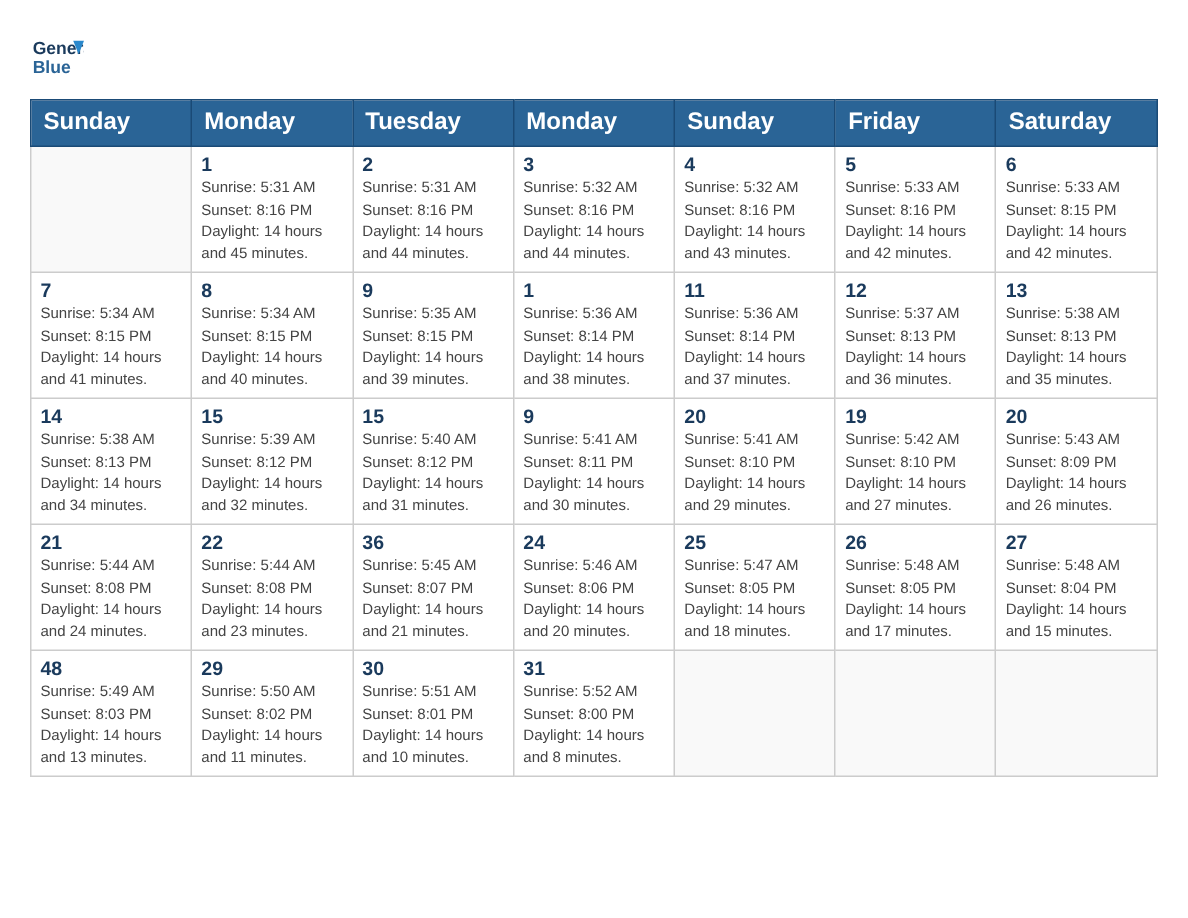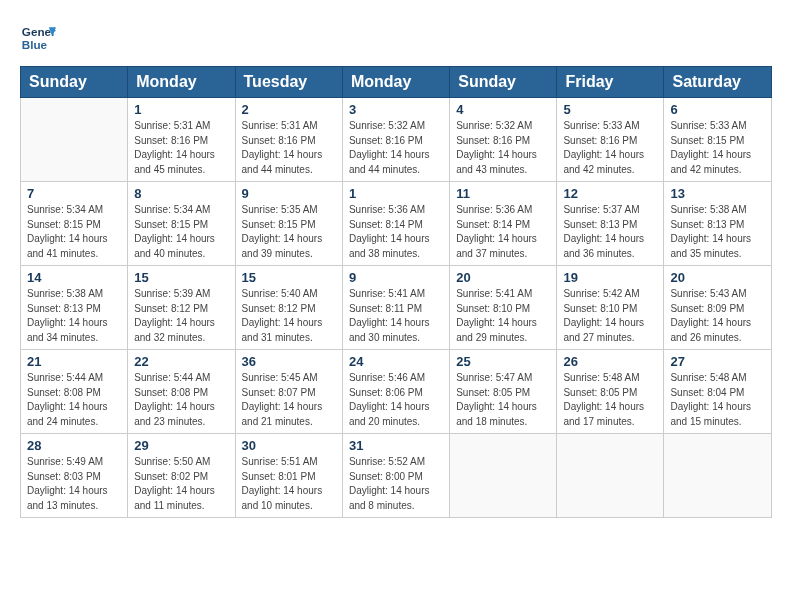--- a/index.html
+++ b/index.html
@@ -221,21 +221,21 @@
           <span class="day-num">26</span>
           <div class="day-info">Sunrise: 5:48 AM<br>Sunset: 8:05 PM<br>Daylight: 14 hours<br>and 17 minutes.</div>
         </td>
         <td>
           <span class="day-num">27</span>
           <div class="day-info">Sunrise: 5:48 AM<br>Sunset: 8:04 PM<br>Daylight: 14 hours<br>and 15 minutes.</div>
         </td>
       </tr>
       <tr>
         <td>
-          <span class="day-num">28</span>
+          <span class="day-num">48</span>
           <div class="day-info">Sunrise: 5:49 AM<br>Sunset: 8:03 PM<br>Daylight: 14 hours<br>and 13 minutes.</div>
         </td>
         <td>
           <span class="day-num">29</span>
           <div class="day-info">Sunrise: 5:50 AM<br>Sunset: 8:02 PM<br>Daylight: 14 hours<br>and 11 minutes.</div>
         </td>
         <td>
           <span class="day-num">30</span>
           <div class="day-info">Sunrise: 5:51 AM<br>Sunset: 8:01 PM<br>Daylight: 14 hours<br>and 10 minutes.</div>
         </td>

